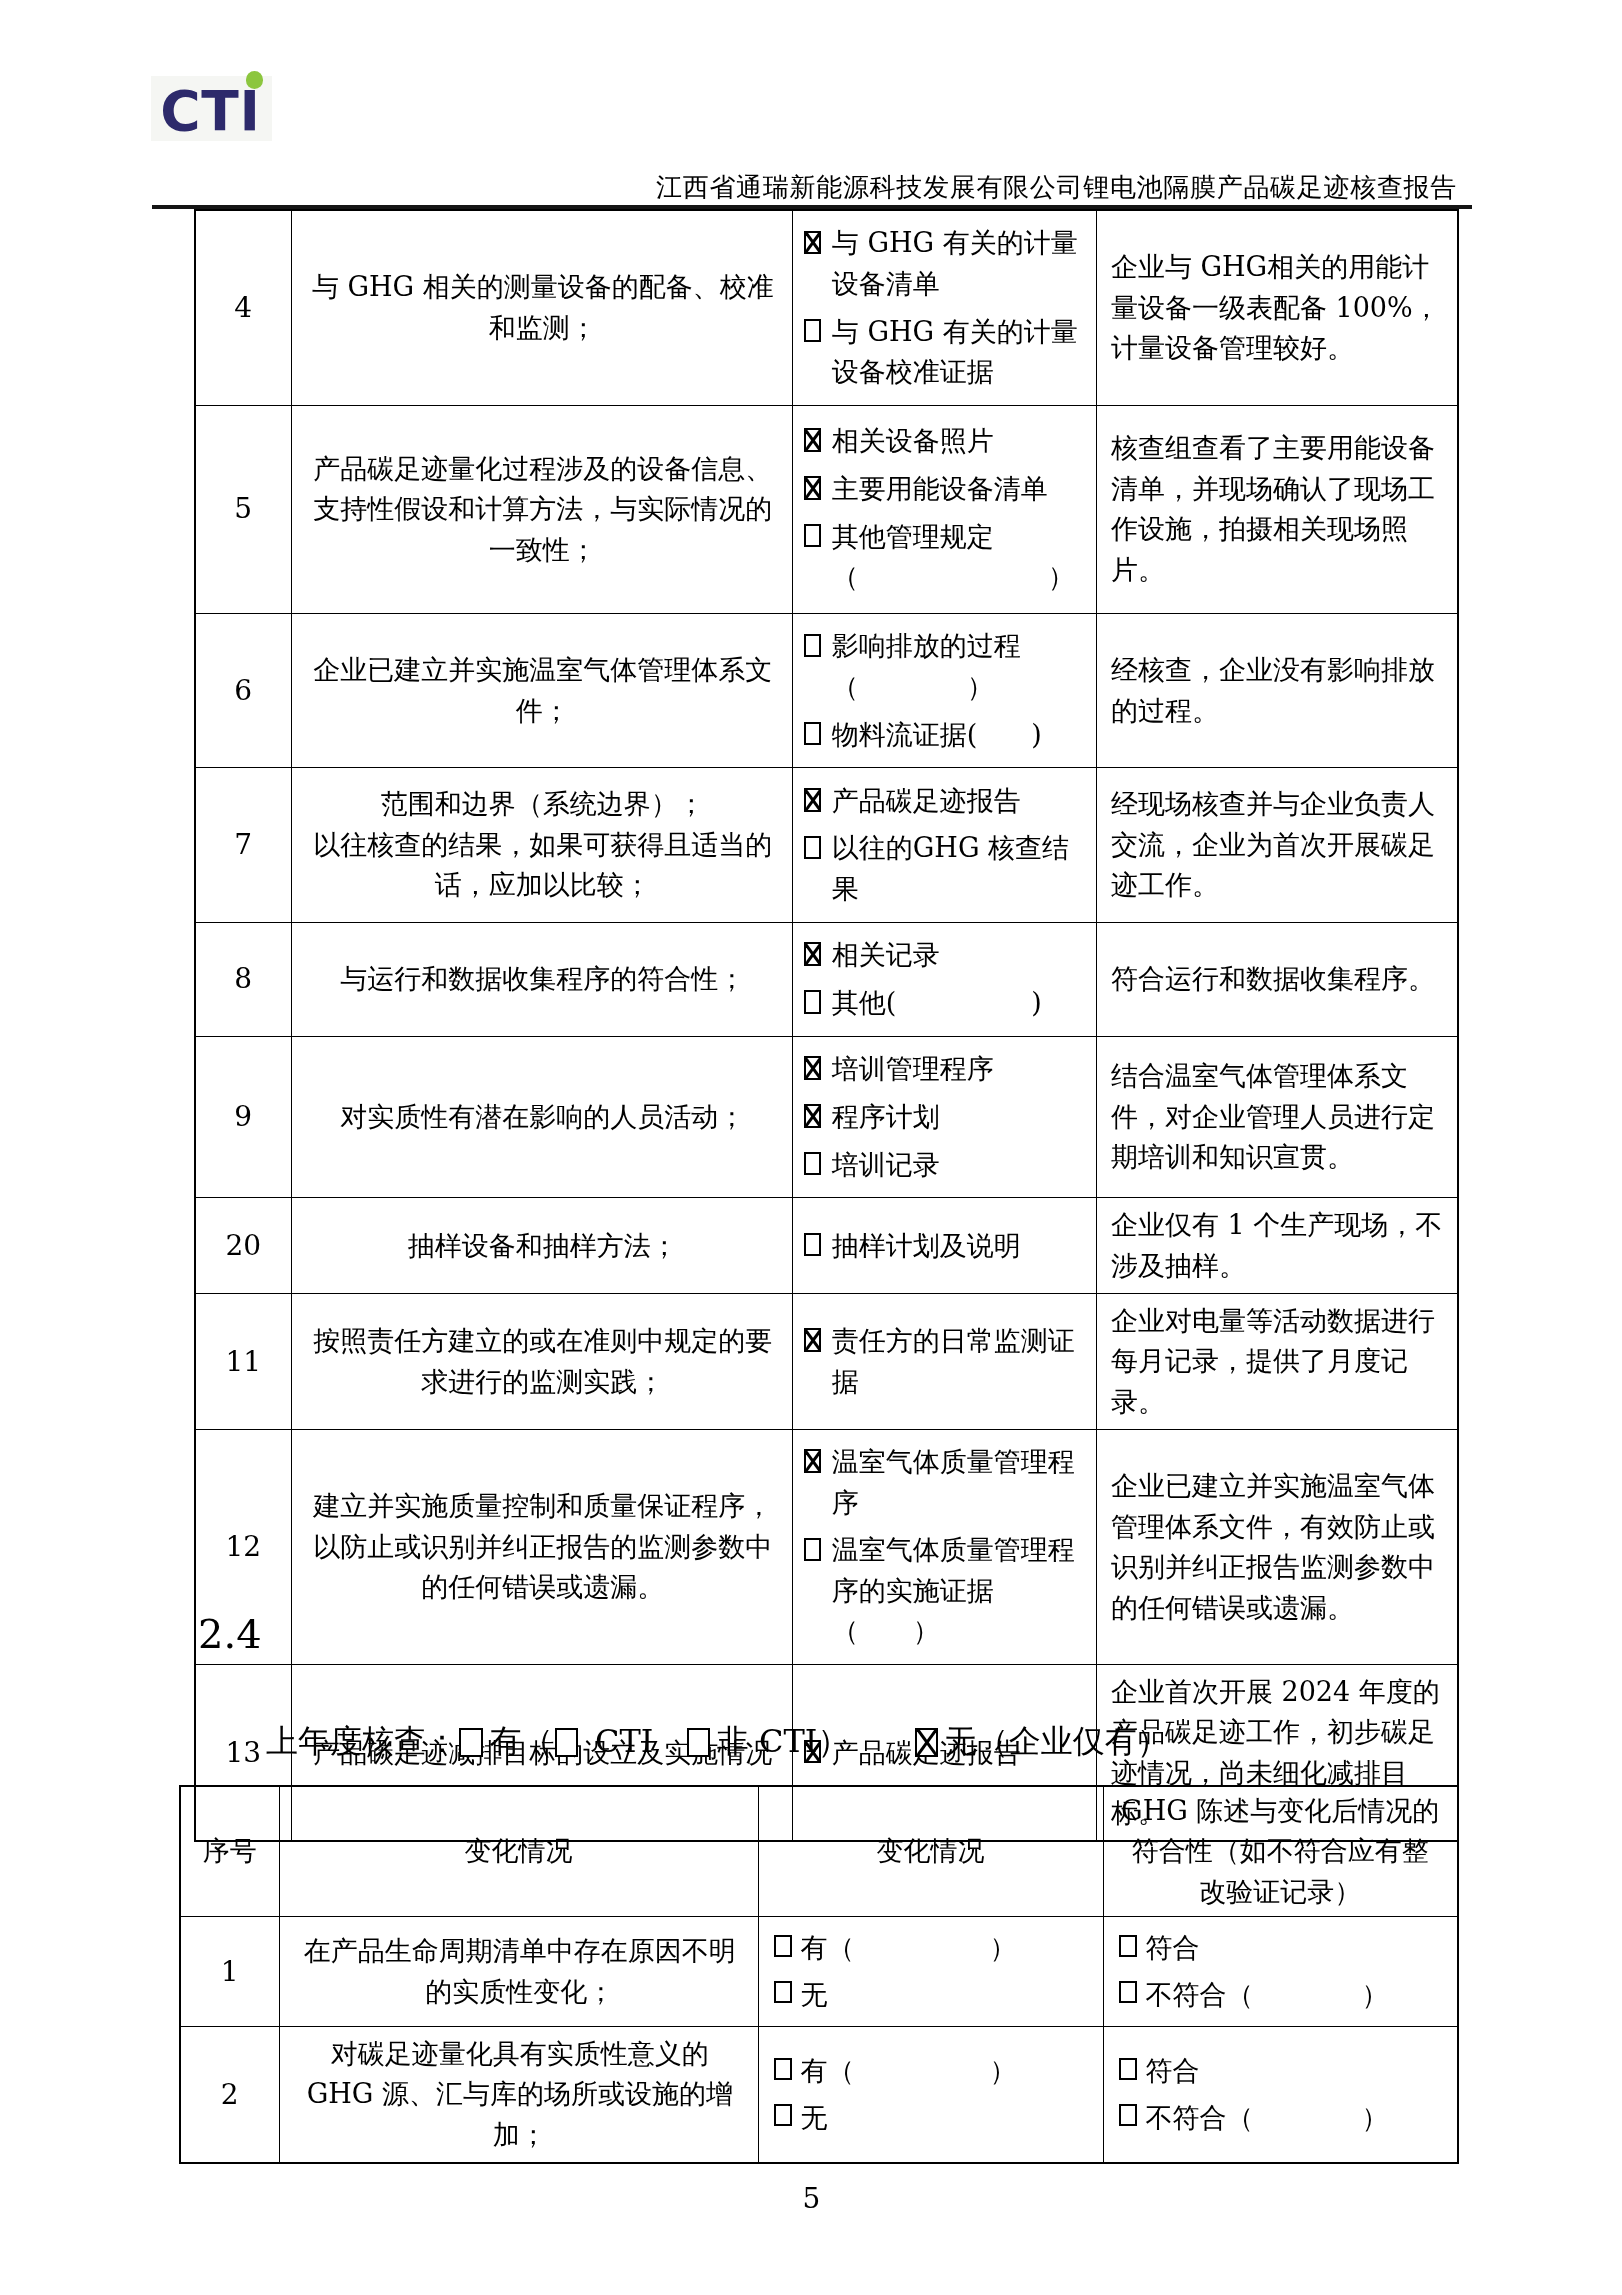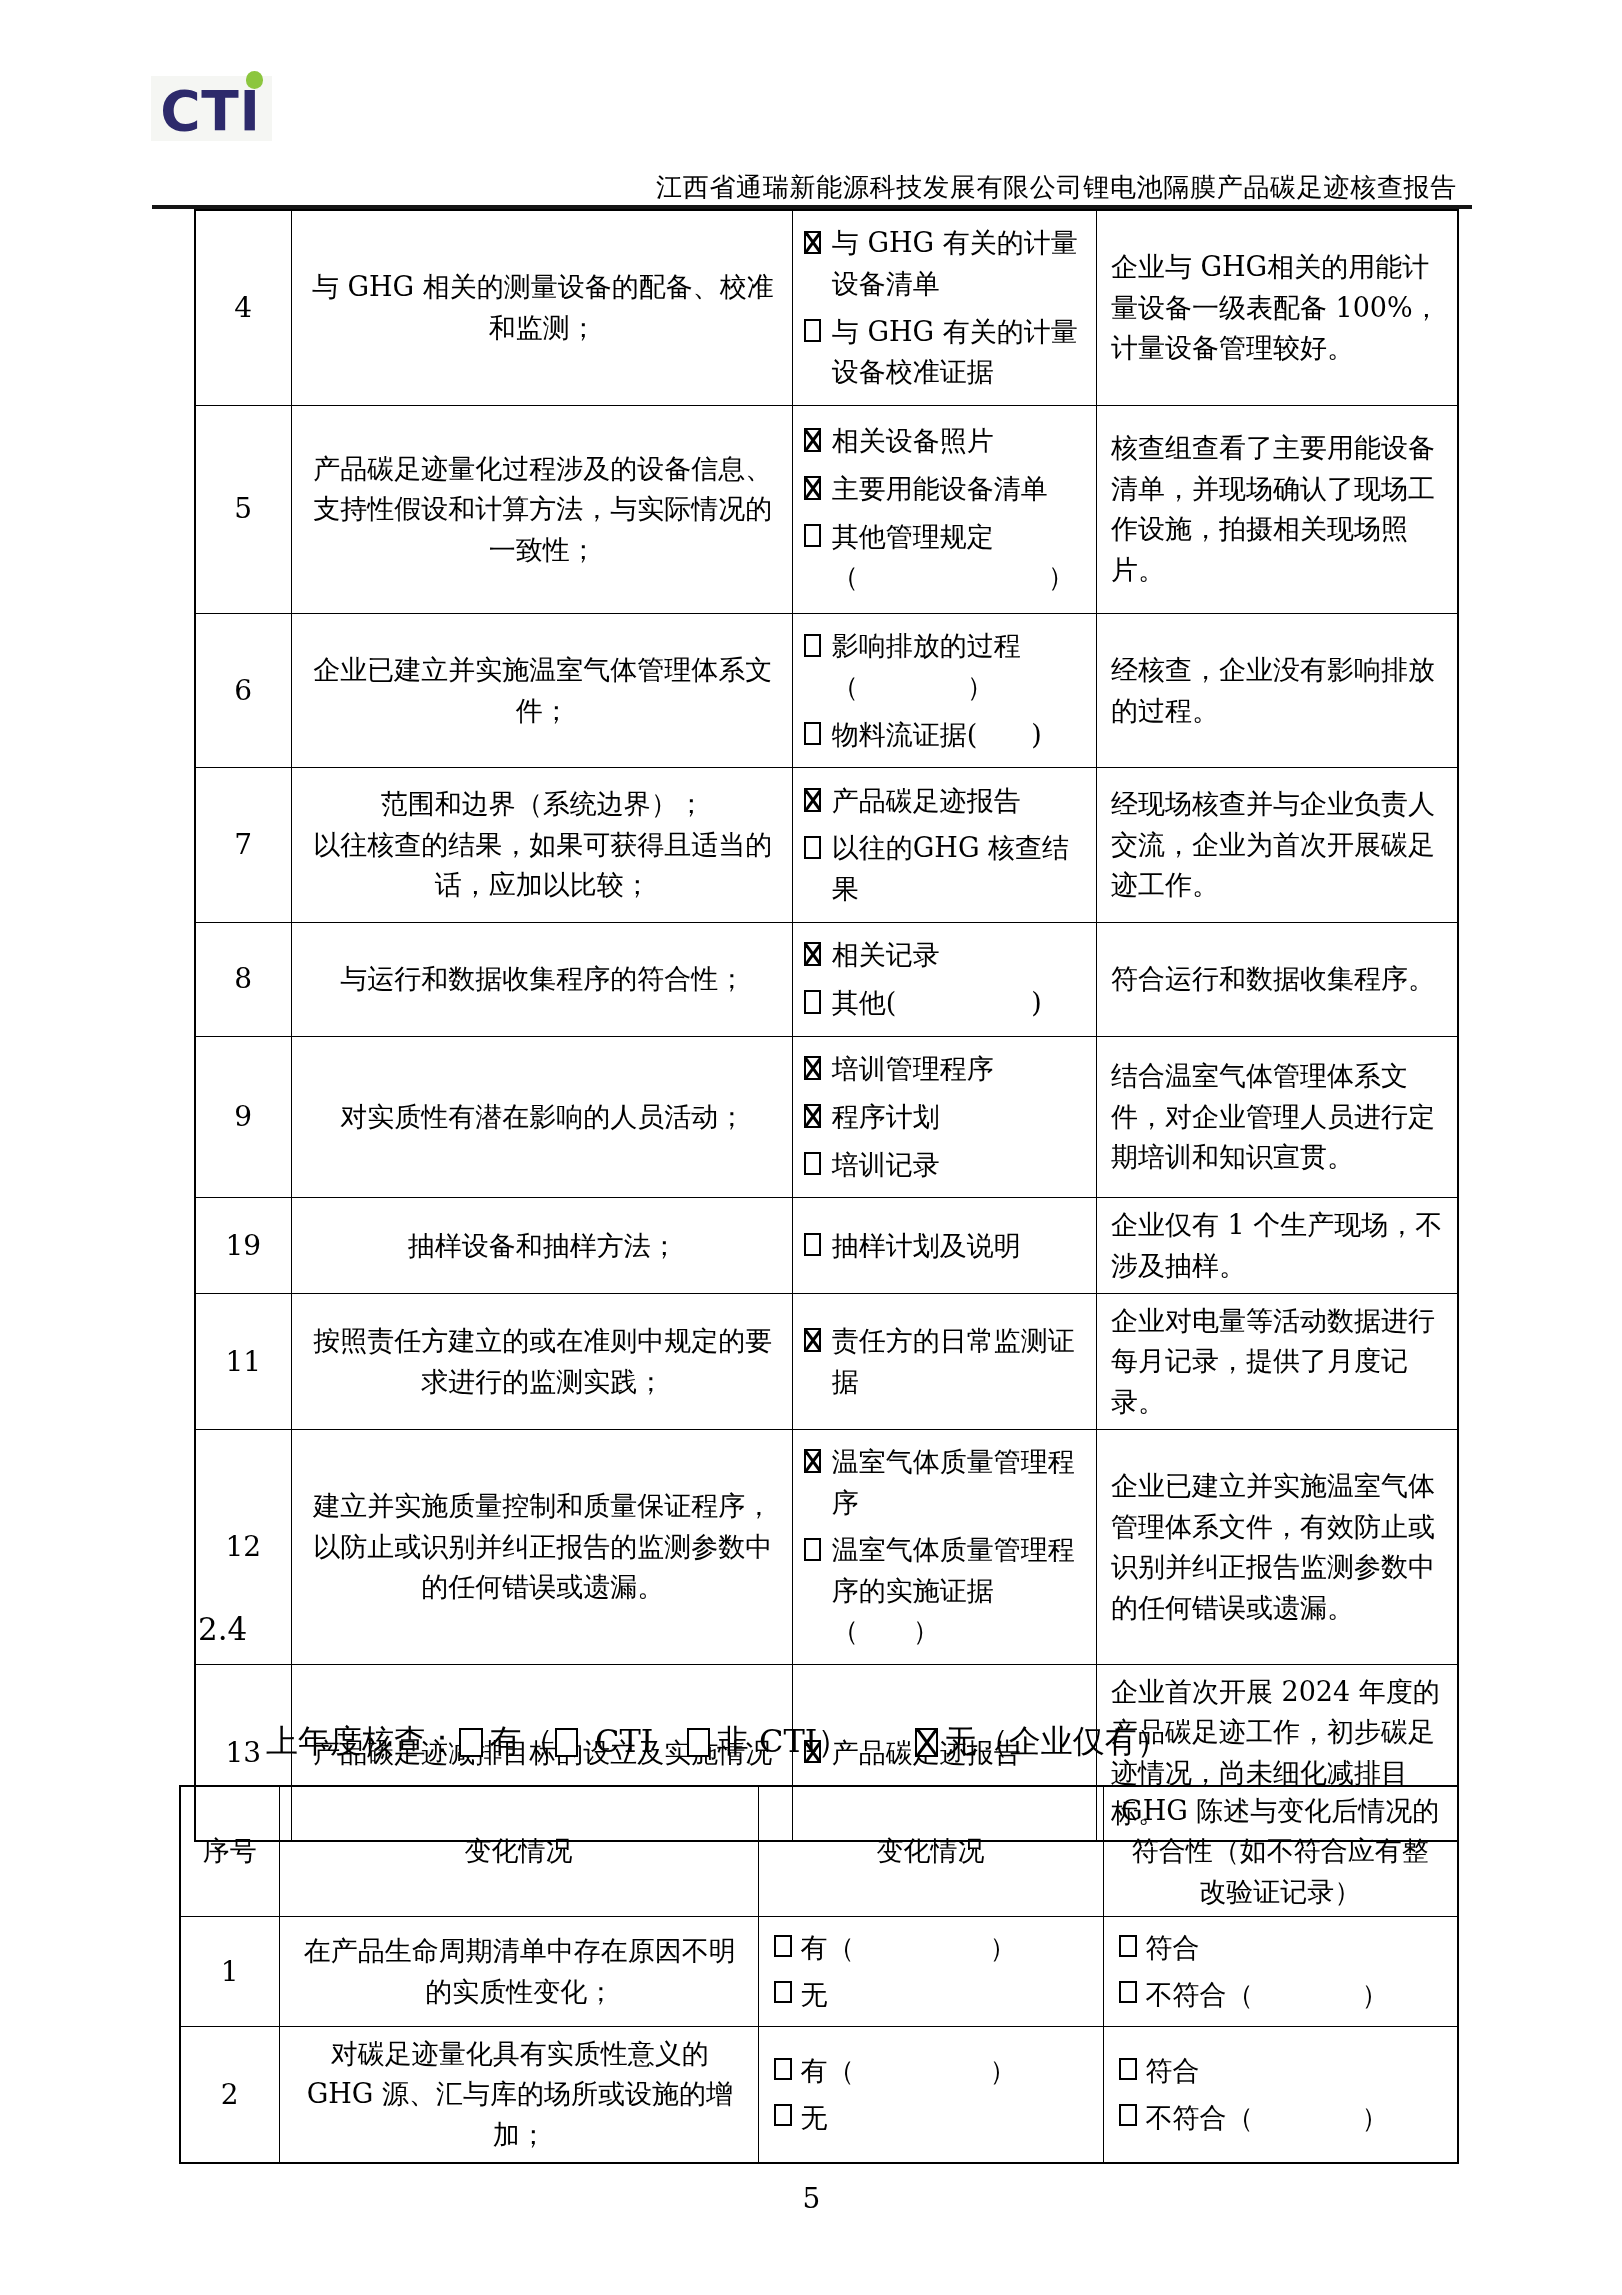--- a/index.html
+++ b/index.html
@@ -41,21 +41,21 @@
   .checklist tbody tr:nth-child(3)  { height:128px; }
   .checklist tbody tr:nth-child(4)  { height:123px; }
   .checklist tbody tr:nth-child(5)  { height:87px; }
   .checklist tbody tr:nth-child(6)  { height:128px; }
   .checklist tbody tr:nth-child(7)  { height:96px; }
   .checklist tbody tr:nth-child(8)  { height:71px; }
   .checklist tbody tr:nth-child(9)  { height:207px; }
   .checklist tbody tr:nth-child(10) { height:124px; }
 
   
-  .sec-heading { position:absolute; left:198px; top:1611px; font-size:31px; display:flex; align-items:flex-start; }
+  .sec-heading { position:absolute; left:198px; top:1611px; font-size:40px; display:flex; align-items:flex-start; }
   .sec-num { font-weight:normal; width:95px; }
   .sec-title { font-weight:bold; }
 
   .prev-audit { position:absolute; left:266px; top:1717px; height:50px; font-size:32px;
                 display:flex; align-items:center; white-space:pre; }
   .prev-audit .cb { margin:0 6.5px 0 1.3px; width:23.6px; height:29px; }
   .prev-audit .cb.checked::before, .prev-audit .cb.checked::after { width:35px; }
 
   
   .changes { position:absolute; left:179px; top:1785px; width:1278px; }
@@ -184,21 +184,21 @@
             <span class="ev-text">程序计划</span>
           </div>
           <div class="ev-item">
             <span class="cb"></span>
             <span class="ev-text">培训记录</span>
           </div>
         </td>
         <td class="finding-cell">结合温室气体管理体系文件，对企业管理人员进行定期培训和知识宣贯。</td>
       </tr>
       <tr>
-        <td class="num-cell">19</td>
+        <td class="num-cell">20</td>
         <td class="item-cell">抽样设备和抽样方法；</td>
         <td class="evidence-cell">
           <div class="ev-item">
             <span class="cb"></span>
             <span class="ev-text">抽样计划及说明</span>
           </div>
         </td>
         <td class="finding-cell">企业仅有 1 个生产现场，不涉及抽样。</td>
       </tr>
       <tr>

